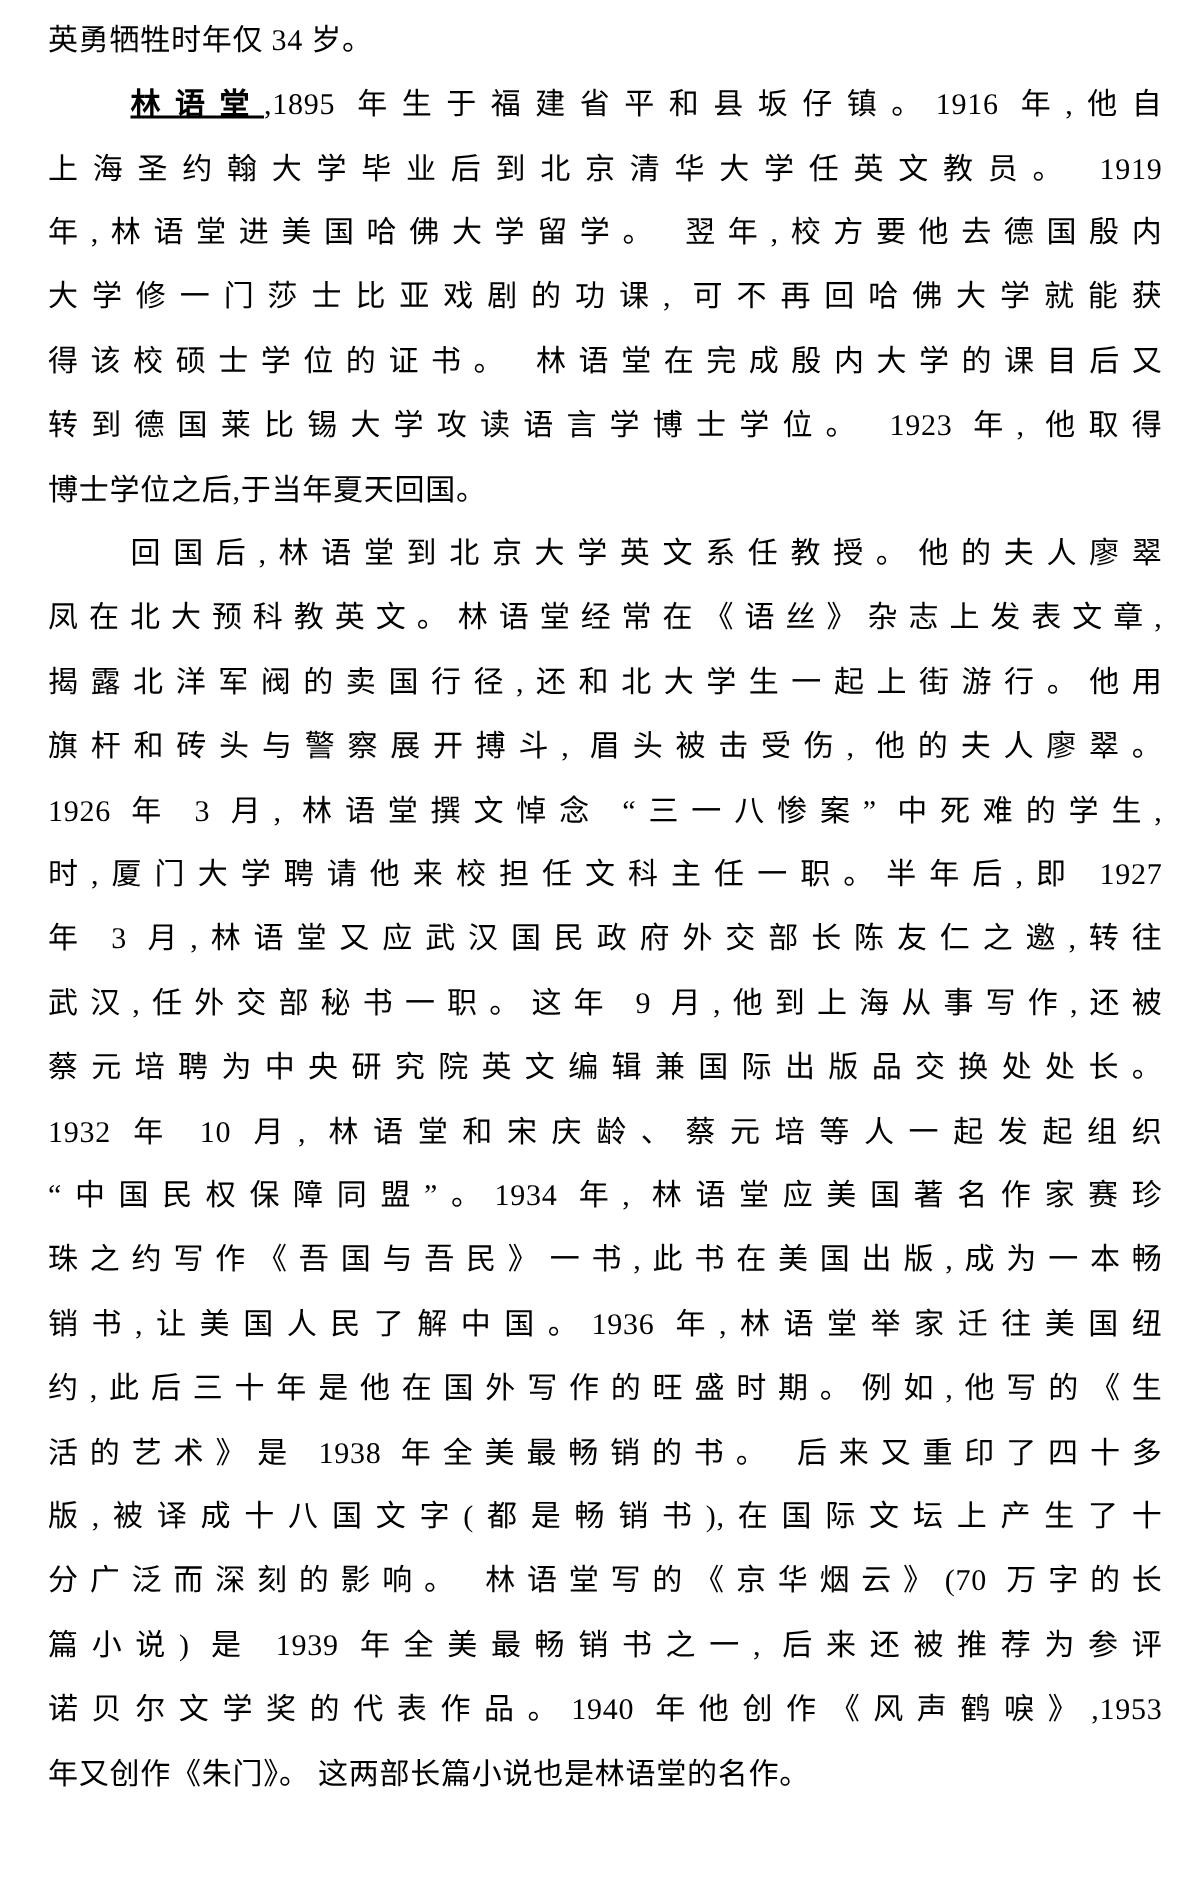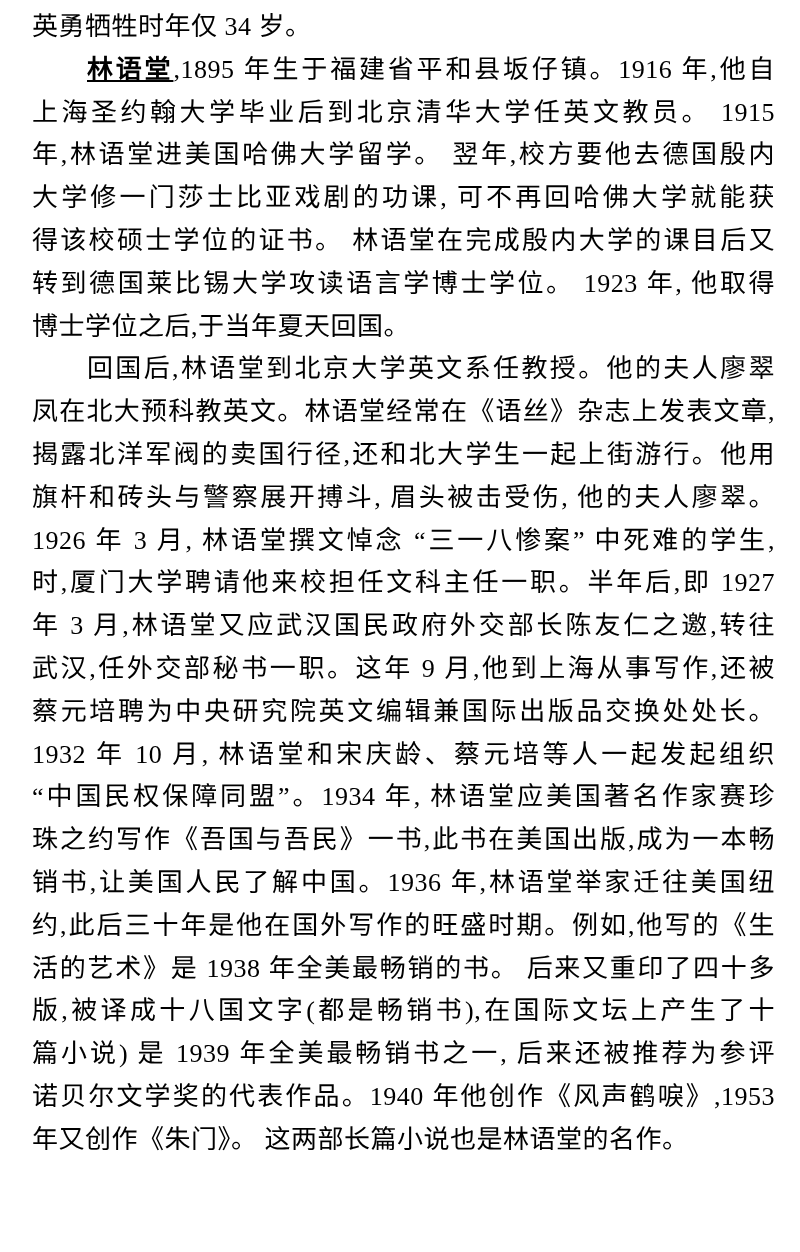--- a/index.html
+++ b/index.html
@@ -9,21 +9,21 @@
   }
   .page {
     position: relative;
     width: 800px;
     height: 1252px;
     box-sizing: border-box;
     background: #ffffff;
     color: #000000;
     padding: 6px 25px 0 32px;
     font-family: "Liberation Serif", "DejaVu Serif", serif;
-    font-size: 26px;
+    font-size: 20px;
     overflow: hidden;
   }
   .line {
     height: 42.8px;
     line-height: 42.8px;
     overflow: hidden;
     text-align: justify;
     text-align-last: justify;
     letter-spacing: 0.5px;
     white-space: normal;
@@ -39,21 +39,21 @@
     font-weight: bold;
     text-decoration: underline;
   }
 </style>
 </head>
 <body>
 
 <div class="page">
   <div class="line end">英勇牺牲时年仅 34 岁。</div>
   <div class="line indent"><span class="b">林语堂</span><span>,1895 年生于福建省平和县坂仔镇。1916 年,他自</span></div>
-  <div class="line">上海圣约翰大学毕业后到北京清华大学任英文教员。 1915</div>
+  <div class="line">上海圣约翰大学毕业后到北京清华大学任英文教员。 1919</div>
   <div class="line">年,林语堂进美国哈佛大学留学。 翌年,校方要他去德国殷内</div>
   <div class="line">大学修一门莎士比亚戏剧的功课, 可不再回哈佛大学就能获</div>
   <div class="line">得该校硕士学位的证书。 林语堂在完成殷内大学的课目后又</div>
   <div class="line">转到德国莱比锡大学攻读语言学博士学位。 1923 年, 他取得</div>
   <div class="line end">博士学位之后,于当年夏天回国。</div>
   <div class="line indent">回国后,林语堂到北京大学英文系任教授。他的夫人廖翠</div>
   <div class="line">凤在北大预科教英文。林语堂经常在《语丝》杂志上发表文章,</div>
   <div class="line">揭露北洋军阀的卖国行径,还和北大学生一起上街游行。他用</div>
   <div class="line">旗杆和砖头与警察展开搏斗, 眉头被击受伤, 他的夫人廖翠。</div>
   <div class="line">1926 年 3 月, 林语堂撰文悼念 “三一八惨案” 中死难的学生,</div>
@@ -61,16 +61,17 @@
   <div class="line">年 3 月,林语堂又应武汉国民政府外交部长陈友仁之邀,转往</div>
   <div class="line">武汉,任外交部秘书一职。这年 9 月,他到上海从事写作,还被</div>
   <div class="line">蔡元培聘为中央研究院英文编辑兼国际出版品交换处处长。</div>
   <div class="line">1932 年 10 月, 林语堂和宋庆龄、蔡元培等人一起发起组织</div>
   <div class="line">“中国民权保障同盟”。1934 年, 林语堂应美国著名作家赛珍</div>
   <div class="line">珠之约写作《吾国与吾民》一书,此书在美国出版,成为一本畅</div>
   <div class="line">销书,让美国人民了解中国。1936 年,林语堂举家迁往美国纽</div>
   <div class="line">约,此后三十年是他在国外写作的旺盛时期。例如,他写的《生</div>
   <div class="line">活的艺术》是 1938 年全美最畅销的书。 后来又重印了四十多</div>
   <div class="line">版,被译成十八国文字(都是畅销书),在国际文坛上产生了十</div>
+  <div class="line">分广泛而深刻的影响。 林语堂写的《京华烟云》(70 万字的长</div>
   <div class="line">篇小说) 是 1939 年全美最畅销书之一, 后来还被推荐为参评</div>
   <div class="line">诺贝尔文学奖的代表作品。1940 年他创作《风声鹤唳》,1953</div>
   <div class="line end">年又创作《朱门》。 这两部长篇小说也是林语堂的名作。</div>
 </div>
 
 </body></html>

